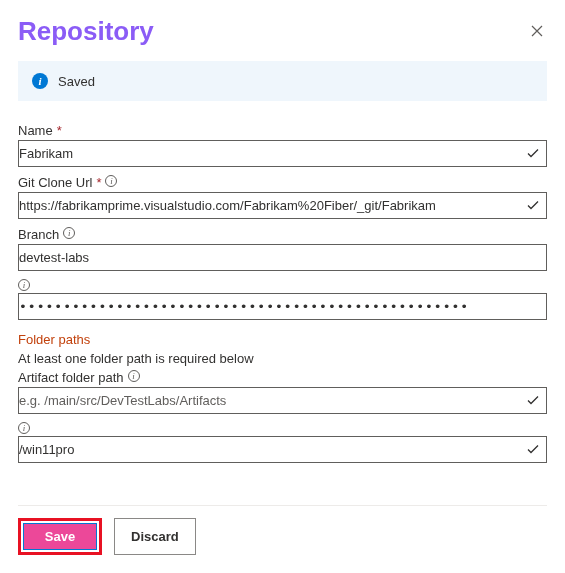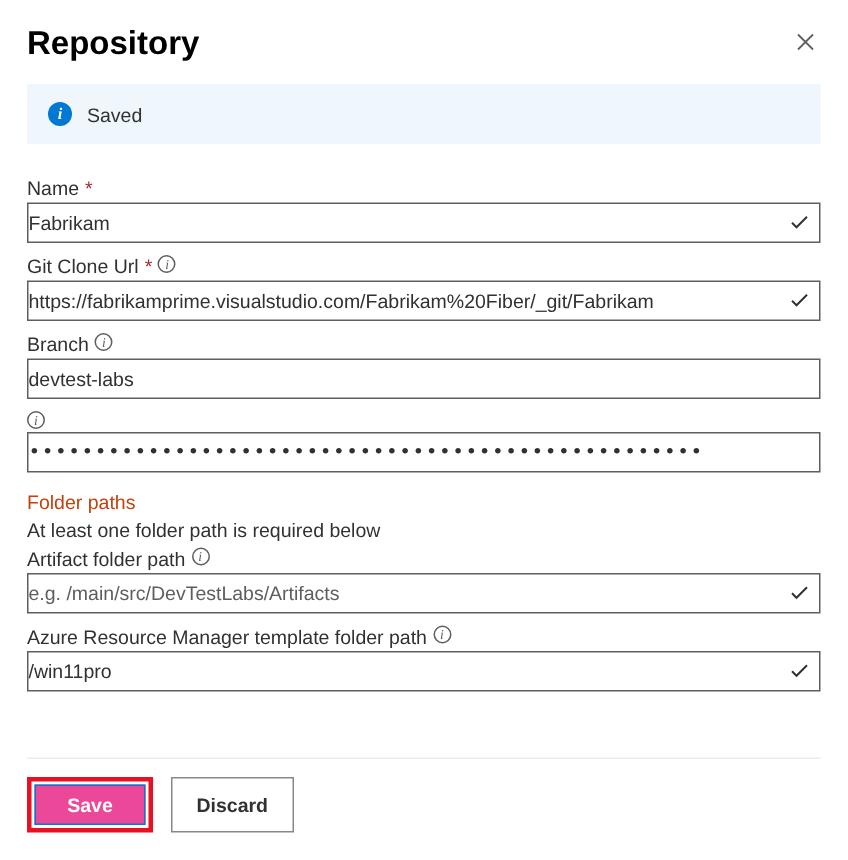--- a/index.html
+++ b/index.html
@@ -7,21 +7,21 @@
     font-family: "Segoe UI", Arial, sans-serif;
     font-size: 13px;
     color: #323130;
     background: #fff;
     width: 565px;
     height: 573px;
     padding: 16px 18px;
     position: relative;
   }
   .header { display: flex; justify-content: space-between; align-items: center; margin-bottom: 14px; }
-  .title { font-size: 22px; font-weight: 600; color: #000000; }
+  .title { font-size: 26px; font-weight: 600; color: #8b5cf6; }
   .close-x { font-size: 15px; color: #605e5c; cursor: pointer; padding: 4px; }
   .notice {
     background: #eff6fc;
     padding: 12px 14px;
     display: flex;
     align-items: center;
     gap: 10px;
     margin-bottom: 22px;
   }
   .info-icon {
@@ -129,21 +129,20 @@
   <span class="help-icon">i</span>
 </div>
 <div class="input-wrap">
   <input class="text-input" type="text" placeholder="e.g. /main/src/DevTestLabs/Artifacts" style="">
   <span class="chevron"><svg width="12" height="10" viewBox="0 0 12 10">
         <path d="M1 5 L4 8 L11 1" stroke="#323130" stroke-width="1.3" fill="none"></path>
       </svg></span>
 </div>
 
 <div class="field-label">
-  <span>Azure Resource Manager template folder path</span>
   <span class="help-icon">i</span>
 </div>
 <div class="input-wrap">
   <input class="text-input" type="text" value="/win11pro" style="">
   <span class="chevron"><svg width="12" height="10" viewBox="0 0 12 10">
         <path d="M1 5 L4 8 L11 1" stroke="#323130" stroke-width="1.3" fill="none"></path>
       </svg></span>
 </div>
 
 <div class="footer">

